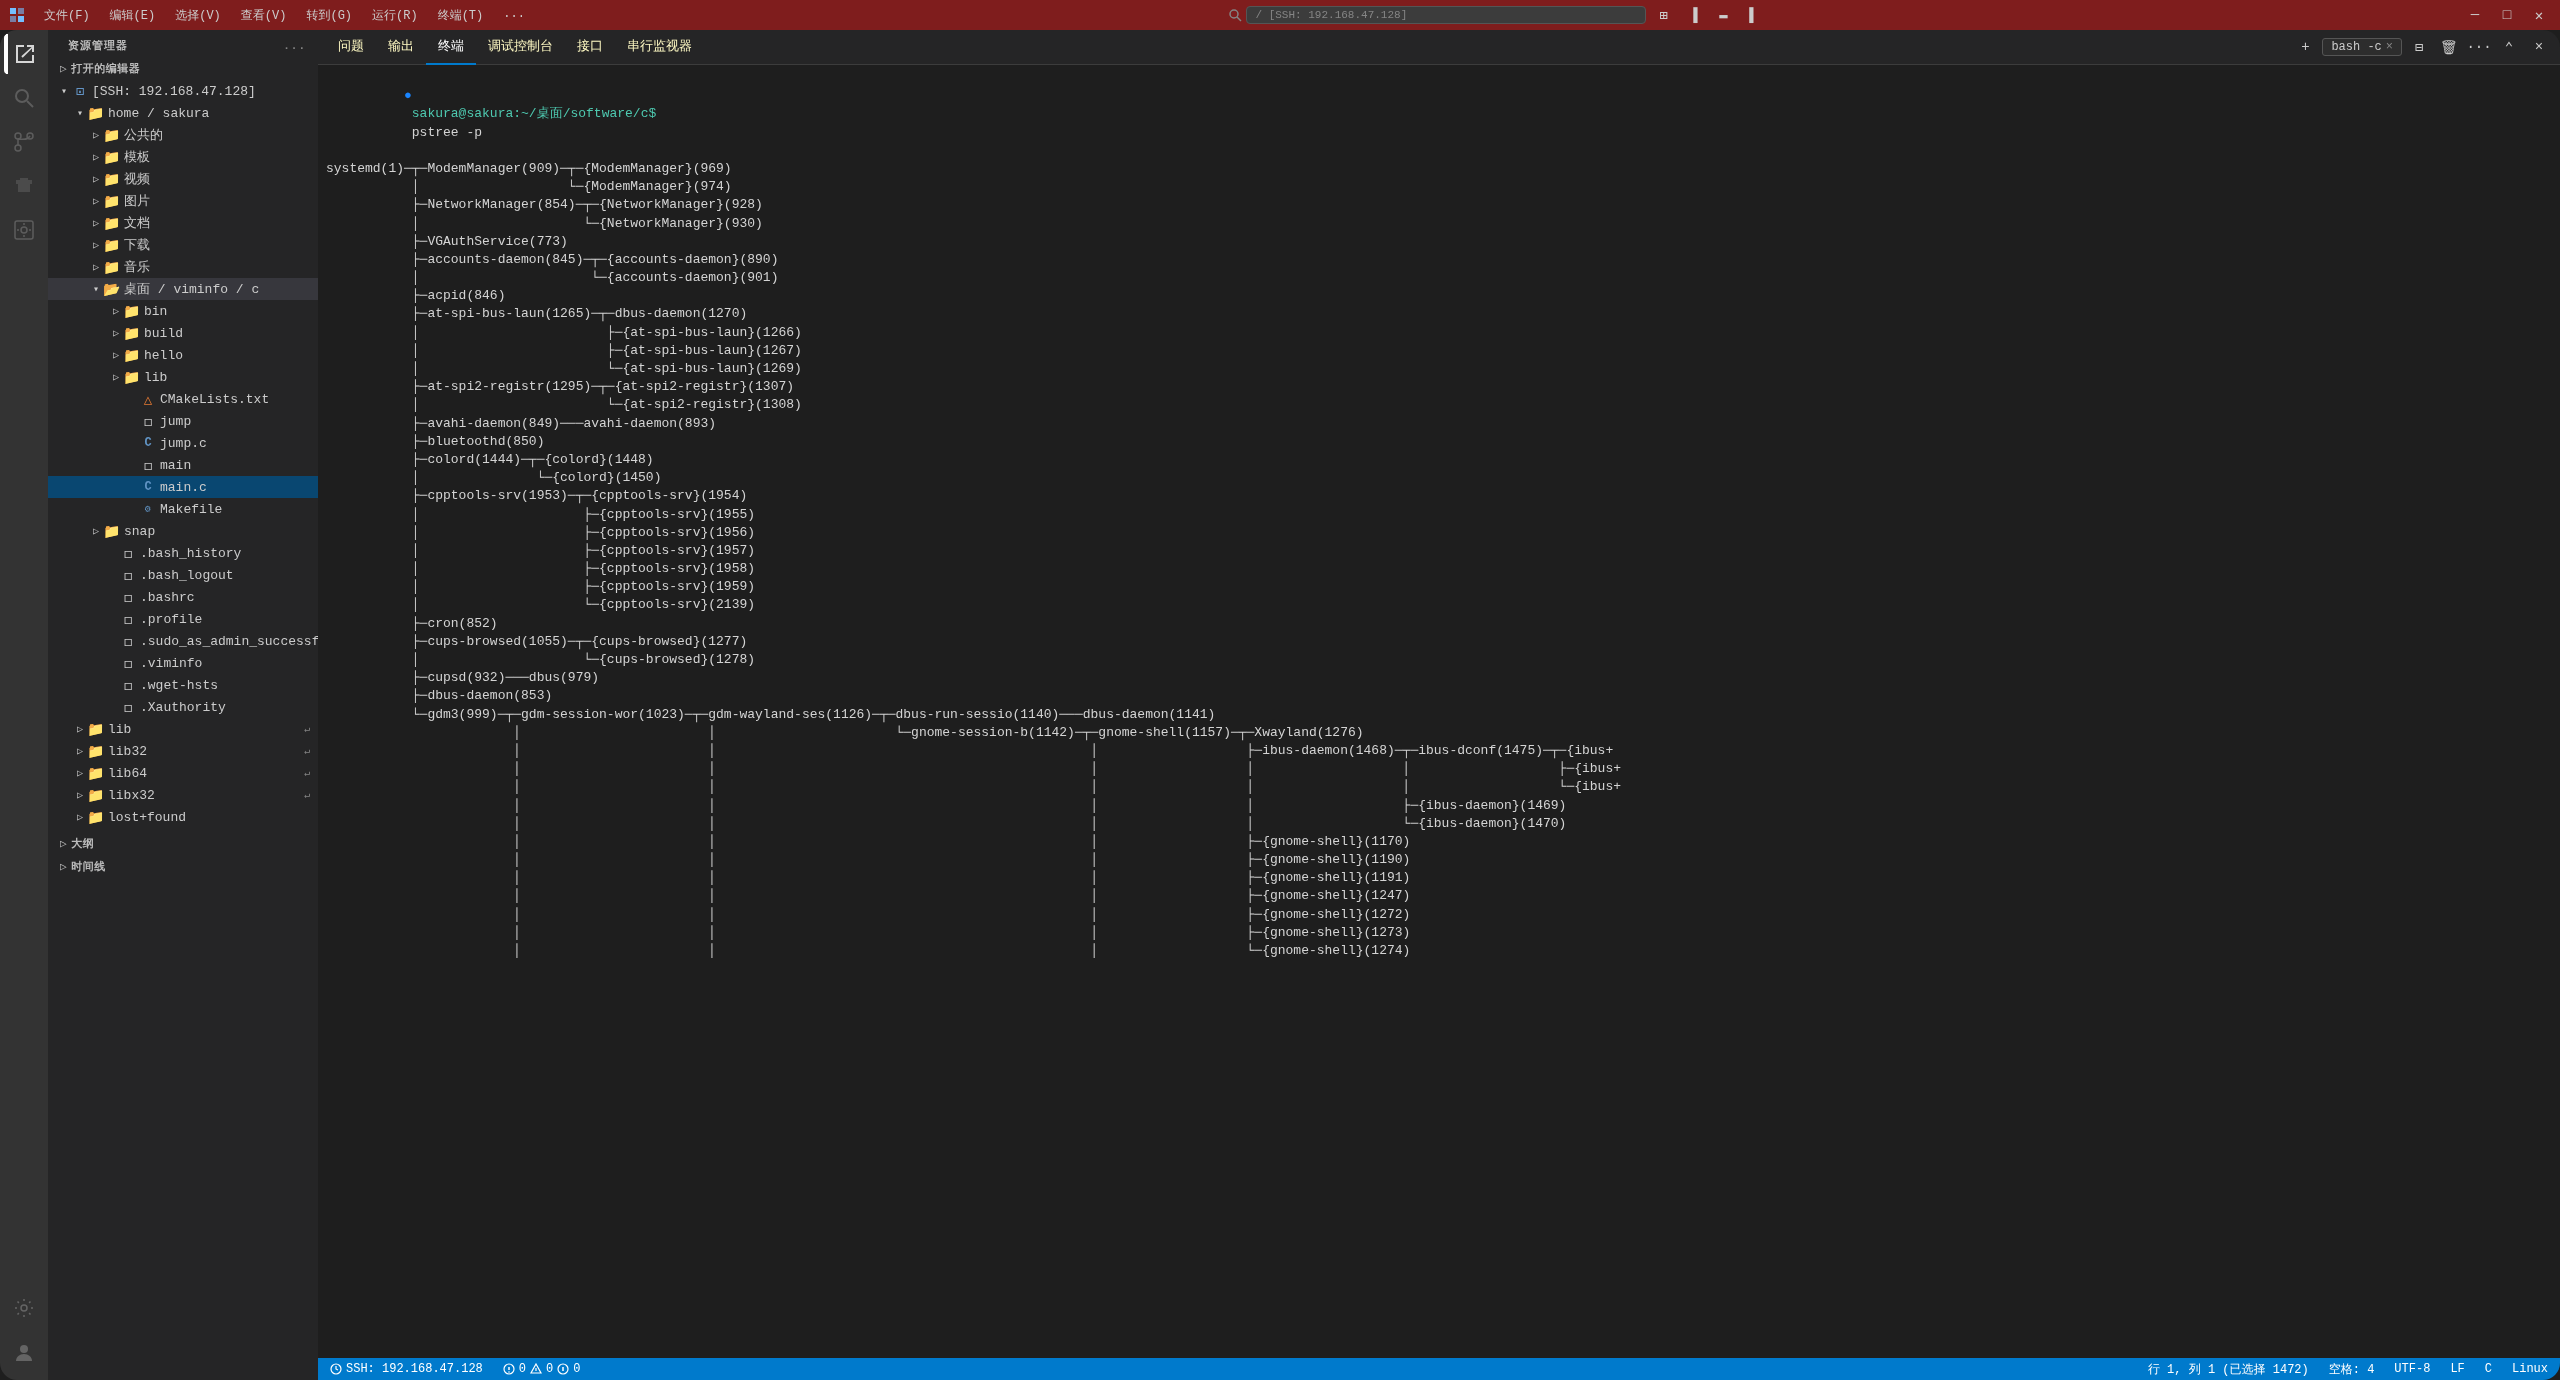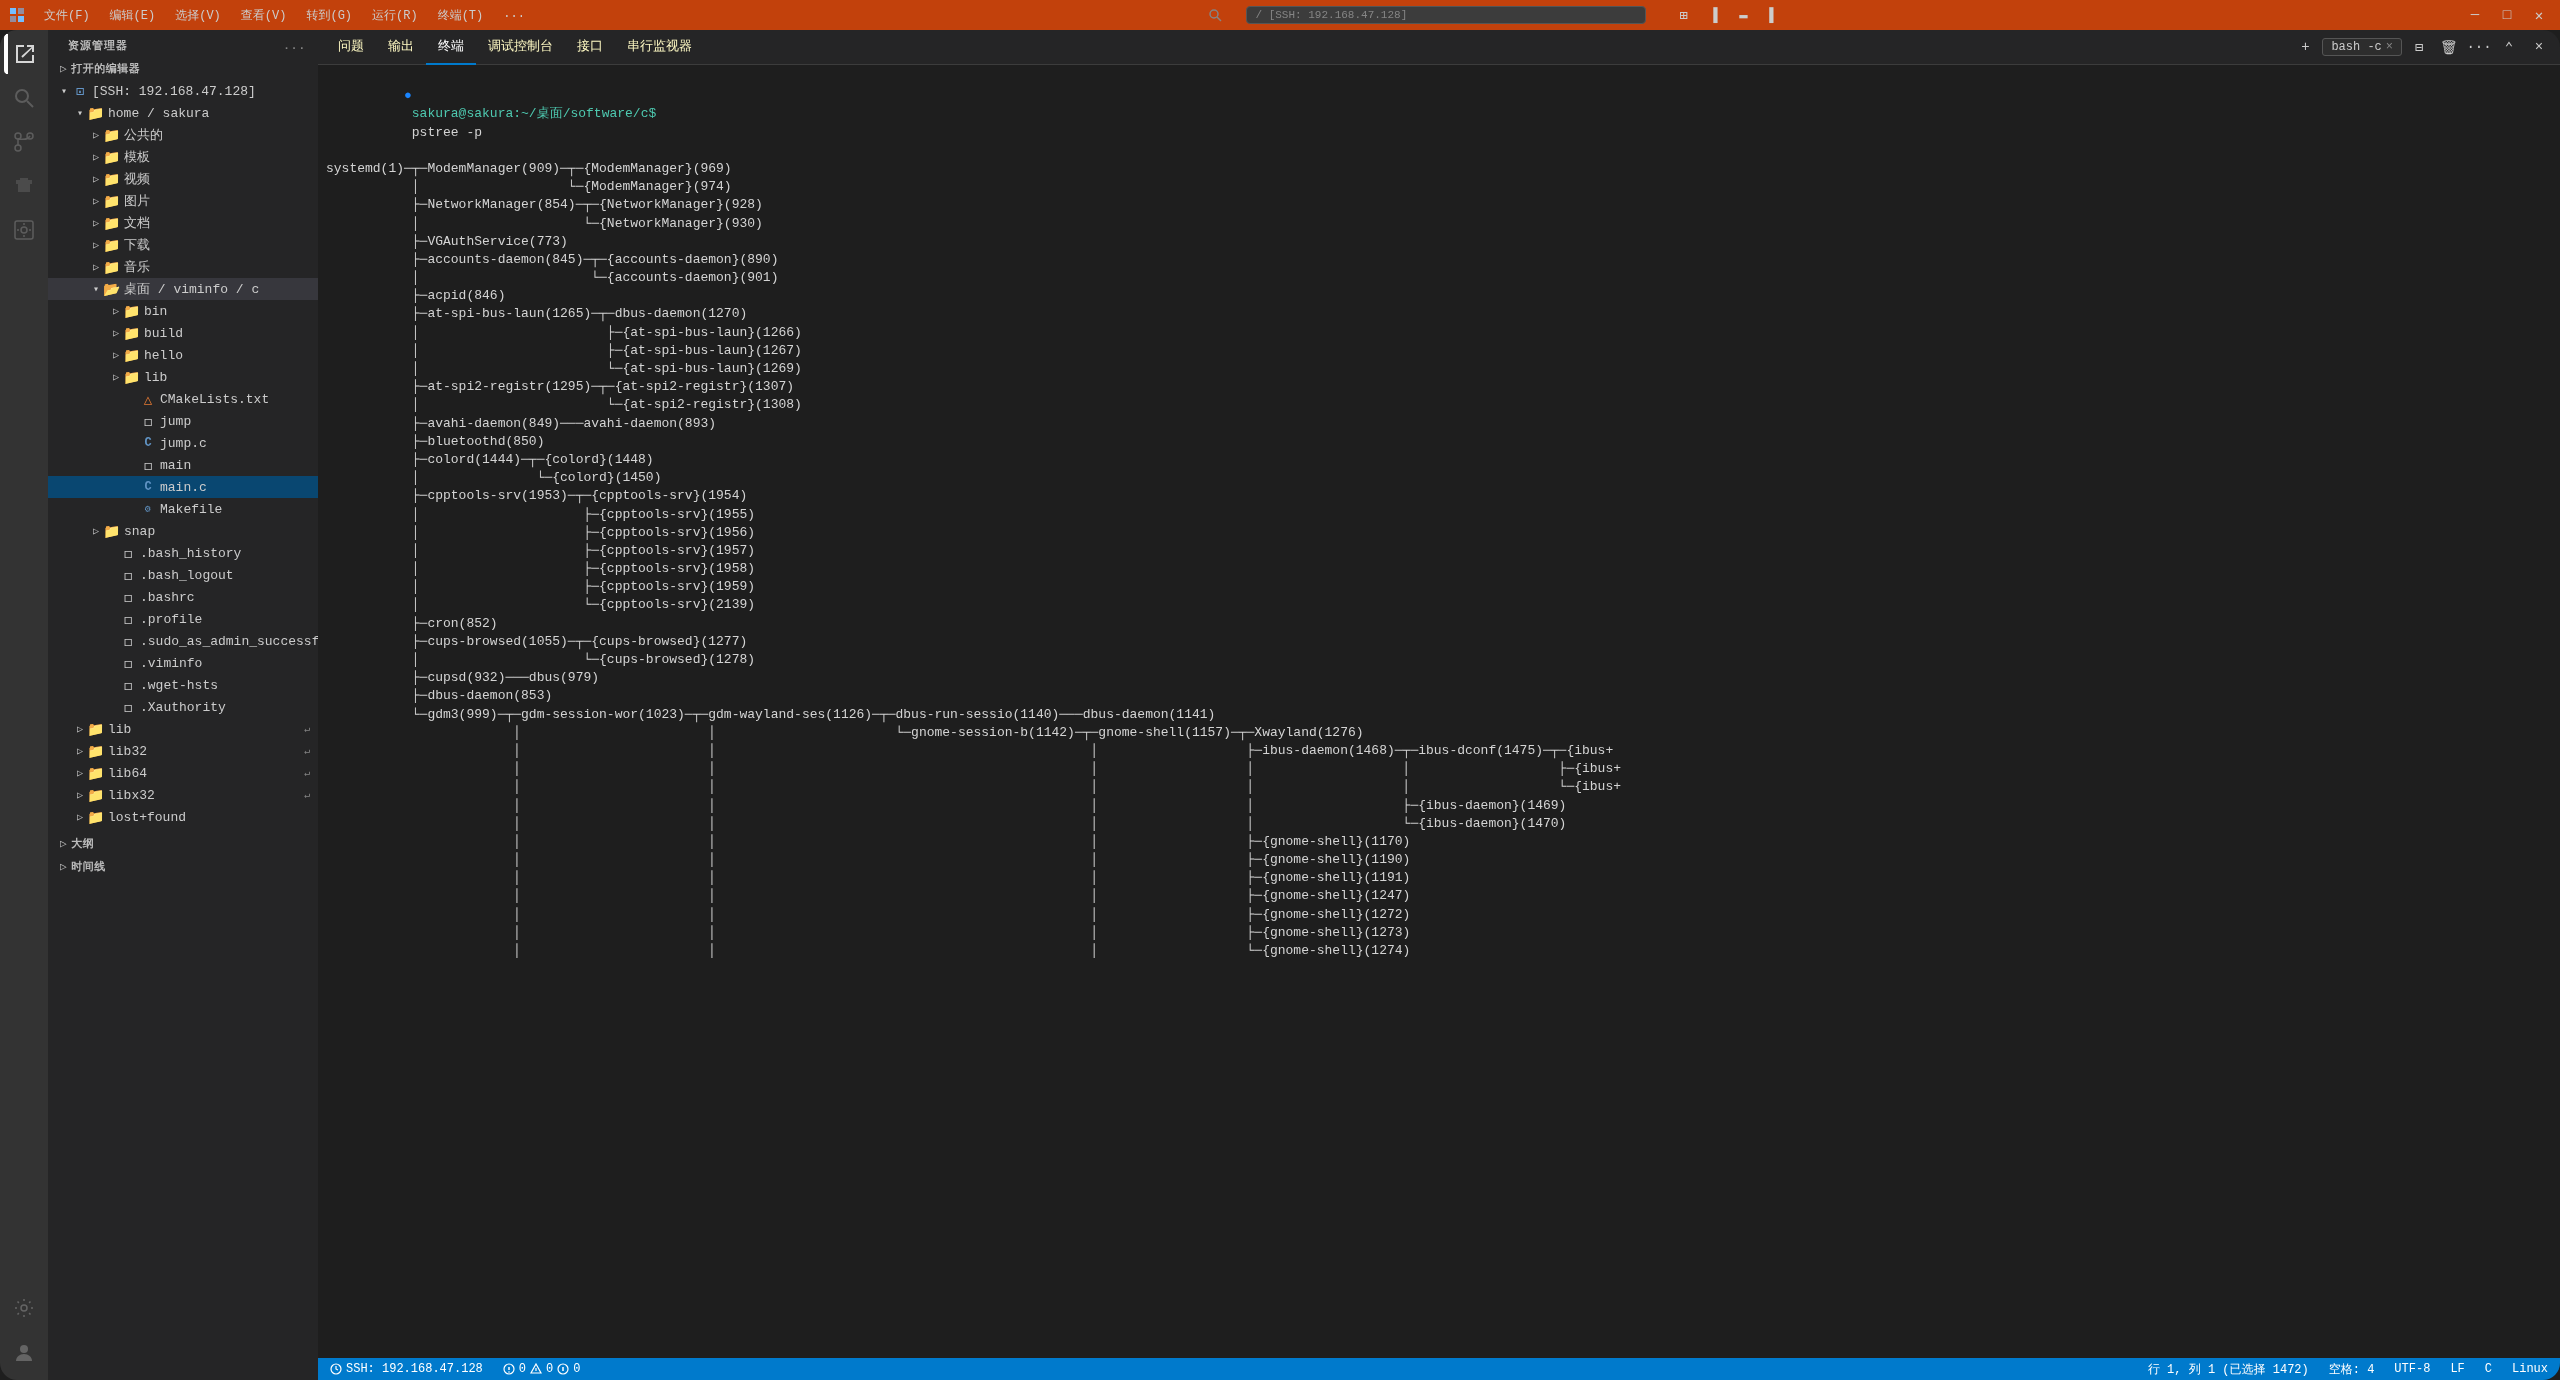--- a/index.html
+++ b/index.html
@@ -10,21 +10,21 @@
       font-size: 13px;
       display: flex;
       flex-direction: column;
       height: 100vh;
       overflow: hidden;
       user-select: none;
     }
 
     
     #title-bar {
-      background: #c2410c;
+      background: #7f1d1d;
       height: 30px;
       display: flex;
       align-items: center;
       justify-content: space-between;
       padding: 4px 8px;
       flex-shrink: 0;
     }
     #title-bar-left {
       display: flex;
       align-items: center;
@@ -45,21 +45,21 @@
       color: #cccccc;
       cursor: pointer;
       font-size: 12px;
       border-radius: 3px;
     }
     #title-bar-center {
       display: flex;
       align-items: center;
       flex: 1;
       justify-content: center;
-      gap: 24px;
+      gap: 4px;
     }
     #search-bar {
       background: #3c3c3c;
       border: 1px solid #555;
       border-radius: 4px;
       color: #ccc;
       font-size: 12px;
       padding: 2px 8px;
       width: 400px;
       display: flex;

